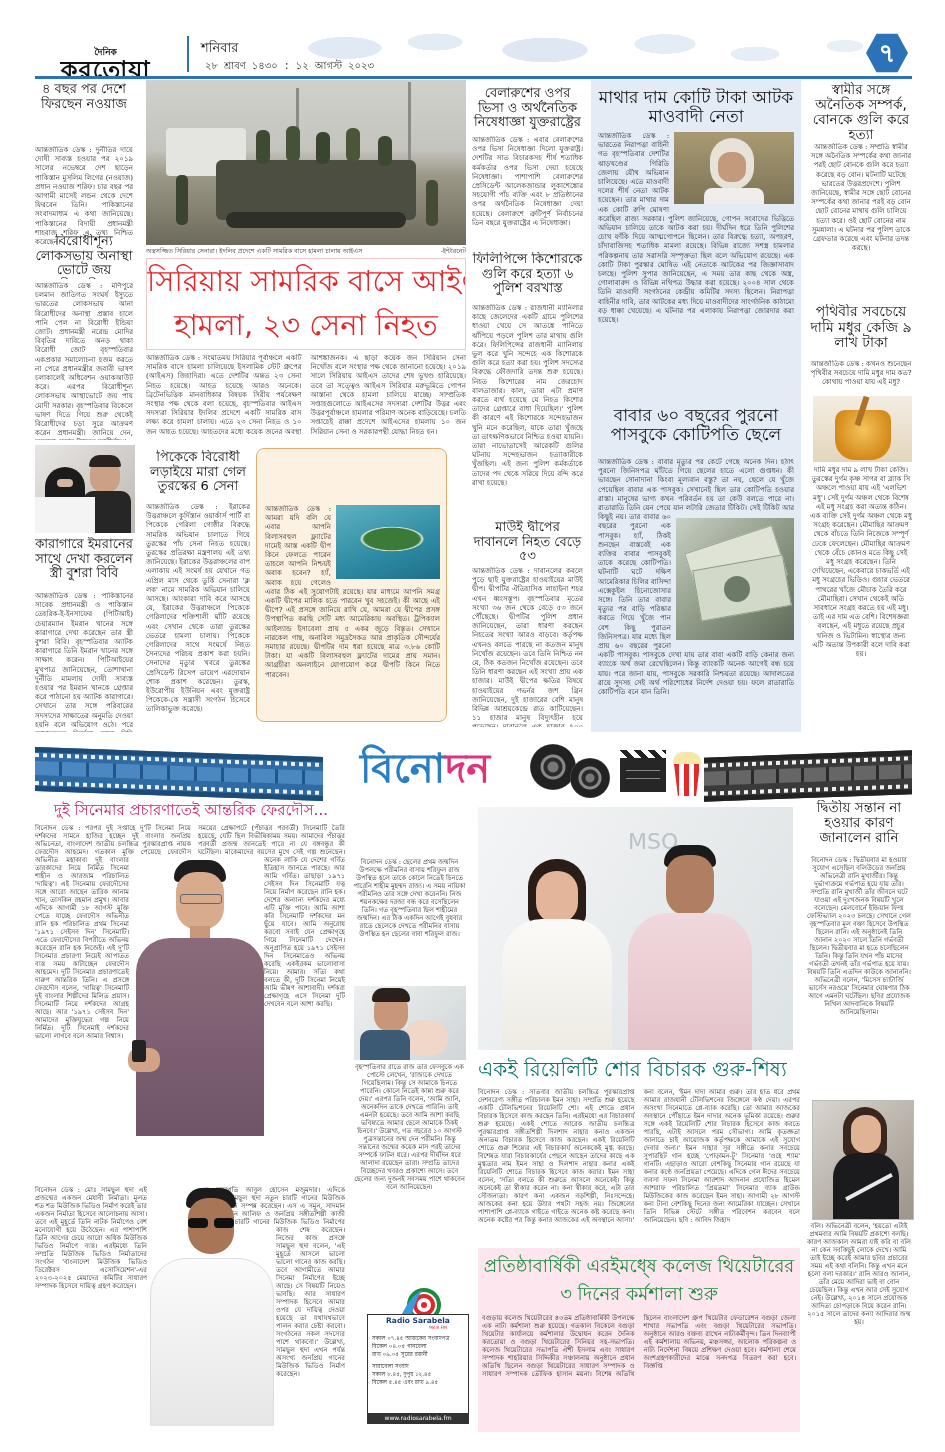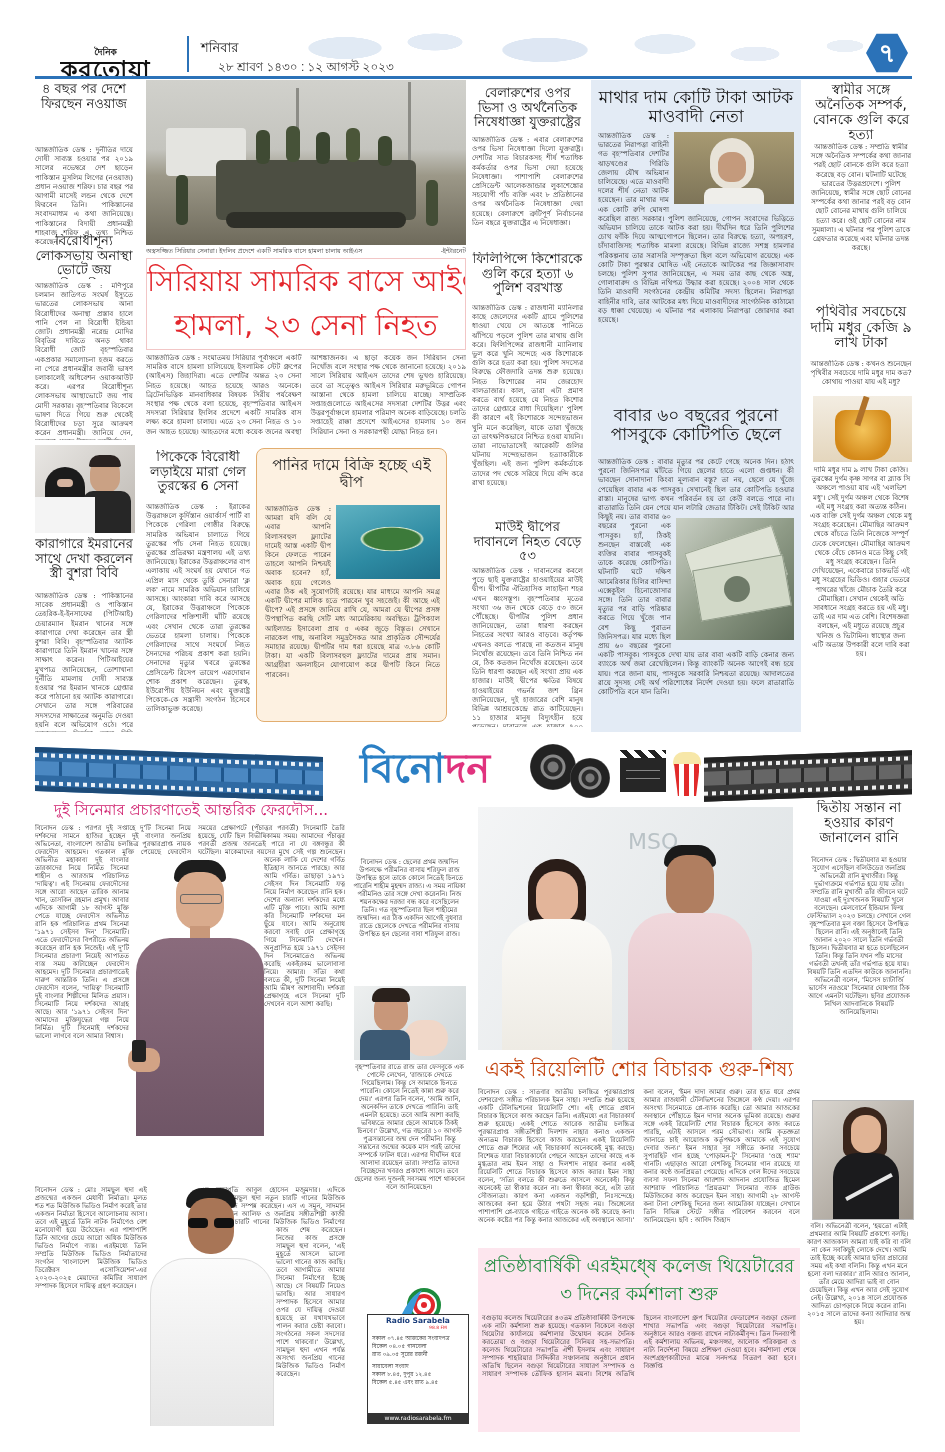--- a/index.html
+++ b/index.html
@@ -34,21 +34,21 @@
         radial-gradient(ellipse 50px 16px at 380px 20px,#dbe6f2 60%,transparent 62%),
         radial-gradient(ellipse 40px 12px at 470px 30px,#dfe8f3 60%,transparent 62%),
         radial-gradient(ellipse 30px 10px at 560px 22px,#e2eaf4 60%,transparent 62%);"></div>
 
   <div class="abs" style="left:37px;top:47px;width:137px;height:36px;text-align:center;">
     <div style="font-family:'DejaVu Sans',sans-serif;font-weight:bold;font-size:9px;line-height:10px;color:#111;">দৈনিক</div>
     <div style="font-family:'DejaVu Sans',sans-serif;font-weight:bold;font-size:24px;line-height:26px;color:#111;letter-spacing:1px;">করতোয়া</div>
   </div>
   <div class="abs" style="left:187px;top:36px;width:2px;height:36px;background:var(--blue);"></div>
   <div class="abs" style="left:201px;top:38px;font-size:13px;font-family:'DejaVu Serif',serif;color:#222;">শনিবার</div>
-  <div class="abs" style="left:218px;top:58px;font-size:12px;font-family:Liberation Sans, sans-serif;color:#333;white-space:nowrap;">২৮ শ্রাবণ ১৪৩০ : ১২ আগস্ট ২০২৩</div>
+  <div class="abs" style="left:205px;top:58px;font-size:10px;font-family:Liberation Mono, monospace;color:#333;white-space:nowrap;">২৮ শ্রাবণ ১৪৩০ : ১২ আগস্ট ২০২৩</div>
 
   <div class="abs" style="left:866px;top:32px;width:42px;height:42px;background:var(--blue);
        clip-path:polygon(25% 4%,75% 4%,100% 50%,75% 96%,25% 96%,0 50%);">
     <div style="width:42px;height:42px;line-height:42px;text-align:center;color:#fff;font-size:26px;font-weight:bold;font-family:'DejaVu Sans',sans-serif;">৭</div>
   </div>
   <div class="abs" style="left:35px;top:76px;width:877px;height:3px;background:var(--blue);"></div>
 
   <div class="hl" style="left:35px;top:82px;width:98px;height:45px;font-size:13px;">৪ বছর পর দেশে ফিরছেন নওয়াজ</div>
   <div class="bd" style="left:35px;top:146px;width:98px;height:102px;">আন্তর্জাতিক ডেস্ক : দুর্নীতির দায়ে দোষী সাব্যস্ত হওয়ার পর ২০১৯ সালের নভেম্বরে দেশ ছাড়েন পাকিস্তান মুসলিম লিগের (নওয়াজ) প্রধান নওয়াজ শরিফ। চার বছর পর আগামী মাসেই লন্ডন থেকে দেশে ফিরবেন তিনি। পাকিস্তানের সংবাদমাধ্যম এ কথা জানিয়েছে। পাকিস্তানের বিদায়ী প্রধানমন্ত্রী শাহবাজ শরিফ এ তথ্য নিশ্চিত করেছেন।</div>
 
@@ -86,21 +86,20 @@
   <div class="abs" style="left:146px;top:258px;width:318px;height:90px;border:1px solid #f2c6c6;">
     <div style="height:44px;line-height:44px;text-align:center;font-size:29px;color:var(--red);font-family:'DejaVu Sans',sans-serif;white-space:nowrap;overflow:hidden;">সিরিয়ায় সামরিক বাসে আইএসের</div>
     <div style="height:44px;line-height:44px;text-align:center;font-size:29px;color:var(--red);font-family:'DejaVu Sans',sans-serif;white-space:nowrap;overflow:hidden;">হামলা, ২৩ সেনা নিহত</div>
   </div>
   <div class="bd cols2" style="left:146px;top:354px;width:320px;height:88px;">আন্তর্জাতিক ডেস্ক : সংঘাতময় সিরিয়ার পূর্বাঞ্চলে একটি সামরিক বাসে হামলা চালিয়েছে ইসলামিক স্টেট গ্রুপের (আইএস) জিহাদিরা। এতে দেশটির অন্তত ২৩ সেনা নিহত হয়েছে। আহত হয়েছে আরও অনেকে। ব্রিটেনভিত্তিক মানবাধিকার বিষয়ক সিরীয় পর্যবেক্ষণ সংস্থার পক্ষ থেকে বলা হয়েছে, বৃহস্পতিবার আইএস সদস্যরা সিরিয়ার ইদলিব প্রদেশে একটি সামরিক বাস লক্ষ্য করে হামলা চালায়। এতে ২৩ সেনা নিহত ও ১০ জন আহত হয়েছে। আহতদের মধ্যে কয়েক জনের অবস্থা আশঙ্কাজনক। এ ছাড়া কয়েক জন সিরিয়ান সেনা নিখোঁজ বলে সংস্থার পক্ষ থেকে জানানো হয়েছে। ২০১৯ সালে সিরিয়ায় আইএস তাদের শেষ ভূখণ্ড হারিয়েছে। তবে তা সত্ত্বেও আইএস সিরিয়ার মরুভূমিতে গোপন আস্তানা থেকে হামলা চালিয়ে যাচ্ছে। সাম্প্রতিক সপ্তাহগুলোতে আইএসের সদস্যরা দেশটির উত্তর এবং উত্তরপূর্বাঞ্চলে হামলার পরিমাণ অনেক বাড়িয়েছে। চলতি সপ্তাহেই রাক্কা প্রদেশে আইএসের হামলায় ১০ জন সিরিয়ান সেনা ও সরকারপন্থী যোদ্ধা নিহত হন।</div>
 
   <div class="hl" style="left:146px;top:450px;width:104px;height:50px;font-size:13px;">পিকেকে বিরোধী লড়াইয়ে মারা গেল তুরস্কের 6 সেনা</div>
   <div class="bd" style="left:146px;top:503px;width:104px;height:226px;">আন্তর্জাতিক ডেস্ক : ইরাকের উত্তরাঞ্চলে কুর্দিস্তান ওয়ার্কার্স পার্টি বা পিকেকে গেরিলা গোষ্ঠীর বিরুদ্ধে সামরিক অভিযান চালাতে গিয়ে তুরস্কের পাঁচ সেনা নিহত হয়েছে। তুরস্কের প্রতিরক্ষা মন্ত্রণালয় এই তথ্য জানিয়েছে। ইরাকের উত্তরাঞ্চলের বাপ এলাকায় এই সংঘর্ষ হয় যেখানে গত এপ্রিল মাস থেকে তুর্কি সেনারা 'ক্ল লক' নামে সামরিক অভিযান চালিয়ে আসছে। আংকারা দাবি করে আসছে যে, ইরাকের উত্তরাঞ্চলে পিকেকে গেরিলাদের শক্তিশালী ঘাঁটি রয়েছে এবং সেখান থেকে তারা তুরস্কের ভেতরে হামলা চালায়। পিকেকে গেরিলাদের সাথে সংঘর্ষে নিহত সৈন্যদের পরিচয় প্রকাশ করা হয়নি। সেনাদের মৃত্যুর খবরে তুরস্কের প্রেসিডেন্ট রিসেপ তায়েপ এরদোয়ান শোক প্রকাশ করেছেন। তুরস্ক, ইউরোপীয় ইউনিয়ন এবং যুক্তরাষ্ট্র পিকেকে-কে সন্ত্রাসী সংগঠন হিসেবে তালিকাভুক্ত করেছে।</div>
 
   <div class="abs" style="left:256px;top:448px;width:189px;height:272px;background:#fdf1e1;border:1.5px solid #e2ad6f;border-radius:8px;">
-    <div class="hl" style="left:8px;top:8px;width:173px;height:44px;font-size:15px;color:#1a1a1a;">পানির দামে বিক্রি হচ্ছে এই দ্বীপ</div>
     <div class="bd" style="left:8px;top:56px;width:175px;height:210px;">
       <div class="photo" style="position:relative;float:right;width:104px;height:74px;margin:0 0 3px 5px;background:radial-gradient(ellipse 46px 18px at 56px 34px,#3c7a3a 60%,#d8e8d0 66%,transparent 70%),linear-gradient(160deg,#5fb2c2,#2d8aa2 60%,#1f6f8a);"></div>
       <span>আন্তর্জাতিক ডেস্ক : আমরা যদি বলি যে এবার আপনি বিলাসবহুল ফ্ল্যাটের দামেই আস্ত একটি দ্বীপ কিনে ফেলতে পারেন তাহলে আপনি নিশ্চয়ই অবাক হবেন? হ্যাঁ, অবাক হয়ে গেলেও এবার ঠিক এই সুযোগটাই রয়েছে। যার মাধ্যমে আপনি সমগ্র একটি দ্বীপের মালিক হতে পারবেন খুব সহজেই। কী আছে এই দ্বীপে? এই প্রসঙ্গে জানিয়ে রাখি যে, আমরা যে দ্বীপের প্রসঙ্গ উপস্থাপিত করছি সেটি মধ্য আমেরিকায় অবস্থিত। ট্রপিক্যাল আইল্যান্ড ইসাবেলা প্রায় ৫ একর জুড়ে বিস্তৃত। সেখানে নারকেল গাছ, অনাবিল সমুদ্রসৈকত আর প্রাকৃতিক সৌন্দর্যের সমাহার রয়েছে। দ্বীপটির দাম ধরা হয়েছে মাত্র ৩.৮৬ কোটি টাকা। যা একটি বিলাসবহুল ফ্ল্যাটের দামের প্রায় সমান। আগ্রহীরা অনলাইনে যোগাযোগ করে দ্বীপটি কিনে নিতে পারবেন।</span>
     </div>
   </div>
 
   <div class="hl" style="left:472px;top:86px;width:111px;height:48px;font-size:13px;">বেলারুশের ওপর ভিসা ও অর্থনৈতিক নিষেধাজ্ঞা যুক্তরাষ্ট্রের</div>
   <div class="bd" style="left:472px;top:136px;width:111px;height:110px;">আন্তর্জাতিক ডেস্ক : এবার বেলারুশের ওপর ভিসা নিষেধাজ্ঞা দিলো যুক্তরাষ্ট্র। দেশটির সাত বিচারকসহ শীর্ষ শতাধিক কর্মকর্তার ওপর ভিসা দেয়া হয়েছে নিষেধাজ্ঞা। পাশাপাশি বেলারুশের প্রেসিডেন্ট আলেকজান্ডার লুকাশেঙ্কোর সহযোগী পাঁচ ব্যক্তি এবং ৮ প্রতিষ্ঠানের ওপর অর্থনৈতিক নিষেধাজ্ঞা দেয়া হয়েছে। বেলারুশে ত্রুটিপূর্ণ নির্বাচনের তিন বছরে যুক্তরাষ্ট্রের এ নিষেধাজ্ঞা।</div>
 
   <div class="hl" style="left:472px;top:252px;width:111px;height:50px;font-size:13px;">ফিলিপিন্সে কিশোরকে গুলি করে হত্যা ৬ পুলিশ বরখাস্ত</div>
@@ -244,21 +243,21 @@
 
   <div class="photo" style="left:478px;top:807px;width:315px;height:243px;background:linear-gradient(120deg,#f4f5f6,#dde2e4);">
     <div class="shape" style="left:150px;top:22px;width:100px;height:30px;color:#b9c2c6;font-size:22px;font-family:'DejaVu Sans',sans-serif;">MSO</div>
     <div class="shape" style="left:50px;top:52px;width:58px;height:66px;background:#2a1d18;border-radius:28px 28px 10px 10px;"></div>
     <div class="shape" style="left:58px;top:64px;width:42px;height:52px;background:#e3b59a;border-radius:20px;"></div>
     <div class="shape" style="left:24px;top:112px;width:110px;height:131px;background:linear-gradient(#fbfaf7,#eeebe4);border-radius:40px 40px 0 0;"></div>
     <div class="shape" style="left:186px;top:38px;width:52px;height:22px;background:#1a1a1a;border-radius:24px 24px 6px 6px;"></div>
     <div class="shape" style="left:188px;top:48px;width:48px;height:60px;background:#b07e60;border-radius:20px;"></div>
     <div class="shape" style="left:150px;top:106px;width:124px;height:137px;background:linear-gradient(#f0d8dc,#e4c3c9);border-radius:40px 40px 0 0;"></div>
   </div>
-  <div class="abs" style="left:478px;top:1054px;width:322px;height:30px;font-size:20px;line-height:30px;text-align:center;font-family:'DejaVu Sans',sans-serif;color:#c2410c;white-space:nowrap;overflow:hidden;">একই রিয়েলিটি শোর বিচারক গুরু-শিষ্য</div>
+  <div class="abs" style="left:478px;top:1054px;width:322px;height:30px;font-size:20px;line-height:30px;font-family:'DejaVu Sans',sans-serif;color:#0f766e;white-space:nowrap;overflow:hidden;">একই রিয়েলিটি শোর বিচারক গুরু-শিষ্য</div>
   <div class="bd sm cols2" style="left:478px;top:1088px;width:322px;height:156px;">বিনোদন ডেস্ক : সাতবার জাতীয় চলচ্চিত্র পুরস্কারপ্রাপ্ত দেশবরেণ্য সঙ্গীত পরিচালক ইমন সাহা। সম্প্রতি শুরু হয়েছে একটি টেলিভিশনের রিয়েলিটি শো। এই শোতে প্রধান বিচারক হিসেবে কাজ করছেন তিনি। এরইমধ্যে এর বিচারকার্য শুরু হয়েছে। একই শোতে আরেক জাতীয় চলচ্চিত্র পুরস্কারপ্রাপ্ত সঙ্গীতশিল্পী দিলশাদ নাহার কনাও একজন অন্যতম বিচারক হিসেবে কাজ করছেন। একই রিয়েলিটি শোতে গুরু শিষ্যের এই বিচারকার্য অনেককেই মুগ্ধ করছে। বিশেষত যারা বিচারকার্যের পেছনে আছেন তাদের কাছে এক মুগ্ধতার নাম ইমন সাহা ও দিলশাদ নাহার কনার একই রিয়েলিটি শোতে বিচারক হিসেবে কাজ করার। ইমন সাহা বলেন, 'সত্যি বলতে কী শুরুতে আসলে অনেকেই। কিন্তু অনেকেই তা স্বীকার করেন না। কনা স্বীকার করে, এটা তার সৌজন্যতা। কারণ কনা একজন বড়শিল্পী, নিঃসন্দেহে। আজকের কনা হয়ে উঠার পথটা সহজ নয়। জিঙ্গেলের পাশাপাশি প্লে-ব্যাকে গাইতে গাইতে অনেক কষ্ট করেছে কনা। অনেক কষ্টের পর কিন্তু কনার আজকের এই অবস্থানে আসা।' কনা বলেন, 'ইমন দাদা আমার গুরু। তার হাত ধরে প্রথম আমার রাজধানী টেলিভিশনের জিঙ্গেলে কণ্ঠ দেয়া। এরপর অসংখ্য সিনেমাতে প্লে-ব্যাক করেছি। তো আমার আজকের অবস্থানে পৌঁছাতে ইমন দাদার অনেক ভূমিকা রয়েছে। গুরুর সঙ্গে একই রিয়েলিটি শোর বিচারক হিসেবে কাজ করতে পারছি, এটাই আসলে পরম সৌভাগ্য। আমি কৃতজ্ঞতা জানাতে চাই আয়োজক কর্তৃপক্ষকে আমাকে এই সুযোগ দেবার জন্য।' ইমন সাহার সুর সঙ্গীতে কনার সবচেয়ে সুপারহিট গান হচ্ছে 'পোড়ামন-টু' সিনেমার 'ওহে শ্যাম' গানটি। এছাড়াও আরো বেশকিছু সিনেমার গান রয়েছে যা কনার কণ্ঠে জনপ্রিয়তা পেয়েছে। এদিকে গেল ঈদের সবচেয়ে ব্যবসা সফল সিনেমা আরশাদ আদনান প্রযোজিত হিমেল আশরাফ পরিচালিত 'প্রিয়তমা' সিনেমার ব্যাক গ্রাউন্ড মিউজিকের কাজ করেছেন ইমন সাহা। আগামী ২৮ আগস্ট কনা টানা বেশকিছু দিনের জন্য আমেরিকা যাচ্ছেন। সেখানে তিনি বিভিন্ন স্টেটে সঙ্গীত পরিবেশন করবেন বলে জানিয়েছেন। ছবি : আবিদ জিহাদ</div>
 
   <div class="abs" style="left:478px;top:1248px;width:322px;height:184px;background:var(--boxpink);">
     <div style="position:absolute;left:2px;top:4px;width:318px;height:28px;text-align:center;font-size:18px;line-height:28px;color:var(--green);font-family:'DejaVu Sans',sans-serif;white-space:nowrap;overflow:hidden;">প্রতিষ্ঠাবার্ষিকী এরইমধ্ষে কলেজ থিয়েটারের</div>
     <div style="position:absolute;left:2px;top:32px;width:318px;height:28px;text-align:center;font-size:18px;line-height:28px;color:var(--green);font-family:'DejaVu Sans',sans-serif;white-space:nowrap;overflow:hidden;">৩ দিনের কর্মশালা শুরু</div>
     <div class="bd sm cols2" style="left:4px;top:66px;width:314px;height:114px;">বগুড়ায় কলেজ থিয়েটারের ৪৩তম প্রতিষ্ঠাবার্ষিকী উপলক্ষে এক নাট্য কর্মশালা শুরু হয়েছে। গতকাল বিকেলে বগুড়া থিয়েটার কার্যালয়ে কর্মশালার উদ্বোধন করেন দৈনিক করতোয়া ও বগুড়া থিয়েটারের সিনিয়র সহ-সভাপতি। কলেজ থিয়েটারের সভাপতি ঐশী ইসলাম এবং সাধারণ সম্পাদক শাহরিয়ার সিদ্দিকীর সঞ্চালনায় অনুষ্ঠানে প্রধান অতিথি ছিলেন বগুড়া থিয়েটারের সাধারণ সম্পাদক ও সাধারণ সম্পাদক তৌফিক হাসান ময়না। বিশেষ অতিথি ছিলেন বাংলাদেশ গ্রুপ থিয়েটার ফেডারেশন বগুড়া জেলা শাখার সভাপতি এবং বগুড়া থিয়েটারের সভাপতি। অনুষ্ঠানে আরও বক্তব্য রাখেন নাট্যকর্মীবৃন্দ। তিন দিনব্যাপী এই কর্মশালায় অভিনয়, মঞ্চসজ্জা, আলোক পরিকল্পনা ও নাট্য নির্দেশনা বিষয়ে প্রশিক্ষণ দেওয়া হবে। কর্মশালা শেষে অংশগ্রহণকারীদের মাঝে সনদপত্র বিতরণ করা হবে। বিজ্ঞপ্তি</div>
   </div>
 
   <div class="hl" style="left:806px;top:800px;width:106px;height:54px;font-size:13.5px;">দ্বিতীয় সন্তান না হওয়ার কারণ জানালেন রানি</div>
   <div class="bd sm center" style="left:806px;top:856px;width:106px;height:242px;">বিনোদন ডেস্ক : দ্বিতীয়বার মা হওয়ার সুযোগ এসেছিল বলিউডের জনপ্রিয় অভিনেত্রী রানি মুখার্জীর। কিন্তু দুর্ভাগ্যক্রমে গর্ভপাত হয়ে যায় তাঁর। সম্প্রতি রানি মুখার্জী তাঁর জীবনে ঘটে যাওয়া এই দুঃখজনক বিষয়টি খুলে বলেছেন। মেলবোর্নে ইন্ডিয়ান ফিল্ম ফেস্টিভ্যাল ২০২৩ চলছে। সেখানে গেল বৃহস্পতিবার মূল বক্তা হিসেবে উপস্থিত ছিলেন রানি। এই অনুষ্ঠানেই তিনি জানান ২০২০ সালে তিনি গর্ভবতী ছিলেন। দ্বিতীয়বার মা হতে চলেছিলেন তিনি। কিন্তু তিনি যখন পাঁচ মাসের গর্ভবতী তখনই তাঁর গর্ভপাত হয়ে যায়। বিষয়টি তিনি এতদিন কাউকে জানাননি। অভিনেত্রী বলেন, 'মিসেস চ্যাটার্জি ভার্সেস নরওয়ে' সিনেমার ঘোষণার ঠিক আগে এমনটা ঘটেছিল। ছবির প্রযোজক নিখিল আদবানিকে বিষয়টি জানিয়েছিলাম।</div>

